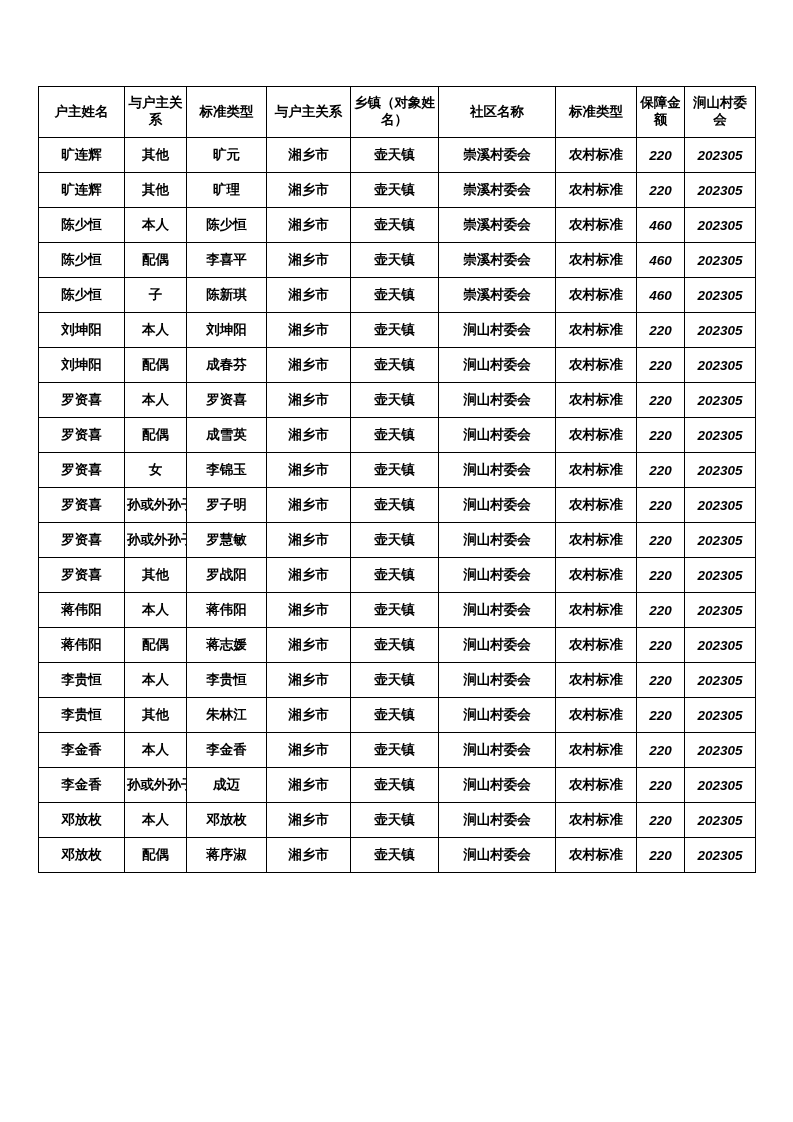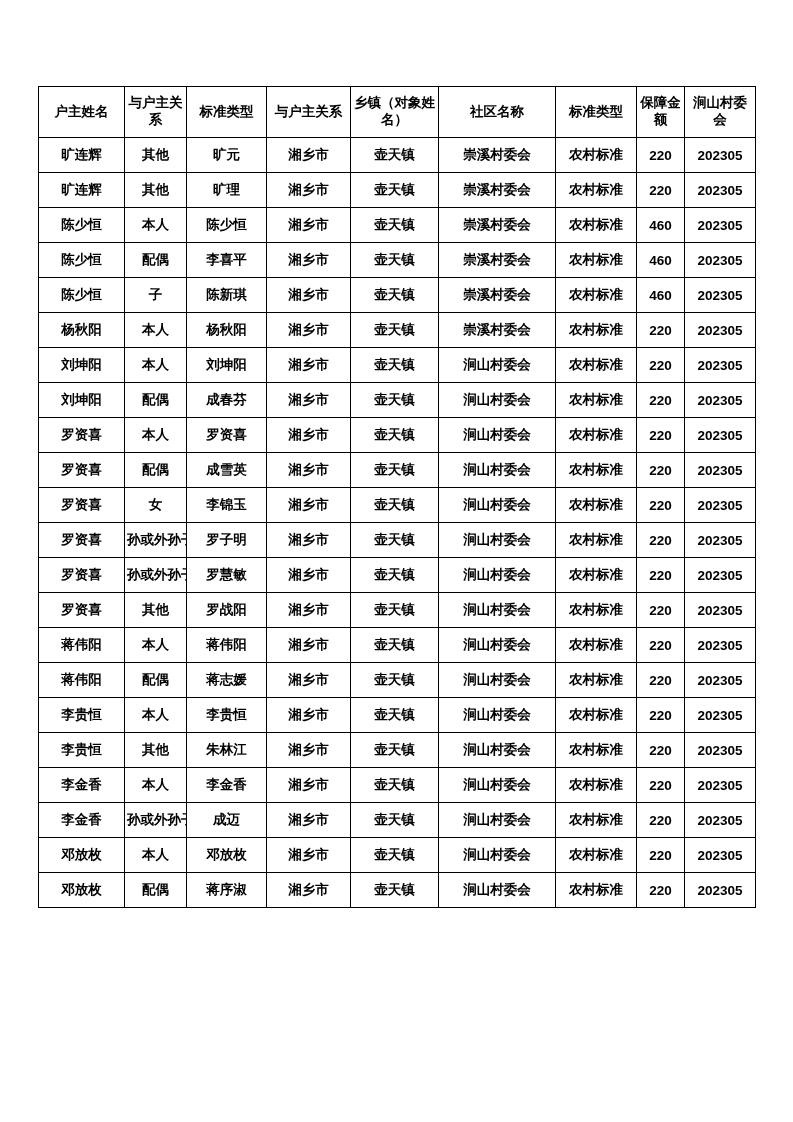--- a/index.html
+++ b/index.html
@@ -51,21 +51,21 @@
   col.c0 { width: 86px; }
   col.c1 { width: 62px; }
   col.c2 { width: 80px; }
   col.c3 { width: 84px; }
   col.c4 { width: 88px; }
   col.c5 { width: 117px; }
   col.c6 { width: 81px; }
   col.c7 { width: 48px; }
   col.c8 { width: 71px; }
 
-  td.amount, td.month { font-weight: bold; }
+  td.amount, td.month { font-weight: bold; font-style: italic; }
 </style>
 </head>
 <body>
 
 <div class="page">
   <table class="beneficiary-table">
     <colgroup>
       <col class="c0">
         <col class="c1">
         <col class="c2">
@@ -139,31 +139,20 @@
           <td>子</td>
           <td>陈新琪</td>
           <td>湘乡市</td>
           <td>壶天镇</td>
           <td>崇溪村委会</td>
           <td>农村标准</td>
           <td class="amount">460</td>
           <td class="month">202305</td>
         </tr>
         <tr>
-          <td>杨秋阳</td>
-          <td>本人</td>
-          <td>杨秋阳</td>
-          <td>湘乡市</td>
-          <td>壶天镇</td>
-          <td>崇溪村委会</td>
-          <td>农村标准</td>
-          <td class="amount">220</td>
-          <td class="month">202305</td>
-        </tr>
-        <tr>
           <td>刘坤阳</td>
           <td>本人</td>
           <td>刘坤阳</td>
           <td>湘乡市</td>
           <td>壶天镇</td>
           <td>涧山村委会</td>
           <td>农村标准</td>
           <td class="amount">220</td>
           <td class="month">202305</td>
         </tr>

